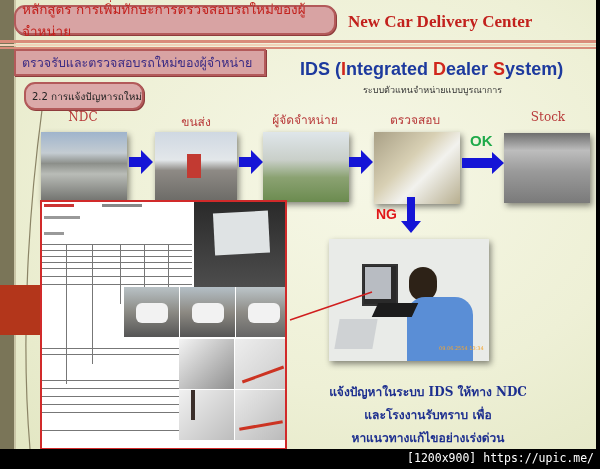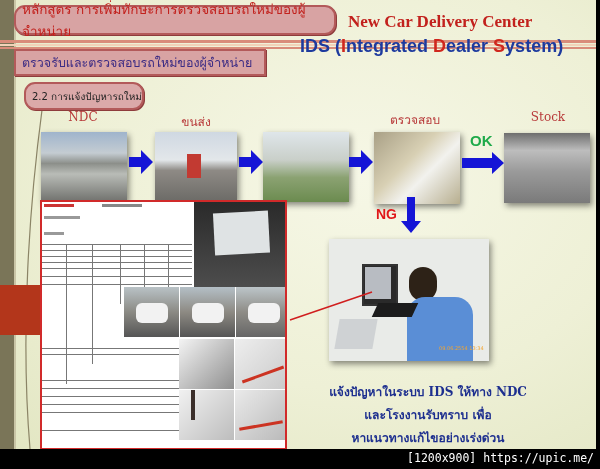--- a/index.html
+++ b/index.html
@@ -12,21 +12,21 @@
   .hband .l1{position:absolute;left:0;top:0;width:100%;height:3px;background:#d98c7a;}
   .hband .l2{position:absolute;left:0;top:4px;width:100%;height:2px;background:#f2d2b8;}
   .hband .l3{position:absolute;left:0;top:7px;width:100%;height:2px;background:#d98c7a;}
   .curve{position:absolute;left:0;top:0;width:600px;height:469px;pointer-events:none;}
   .pinkbox{position:absolute;background:#d8a3a3;border:2px solid #b35a5a;box-shadow:1px 1px 0 #8e3c3c;
     display:flex;align-items:center;box-sizing:border-box;}
   .title1{left:14px;top:5px;width:322px;height:30px;font-family:"DejaVu Serif",serif;color:#c2211d;font-size:13.5px;padding-left:6px;border-radius:11px;}
   .title2{left:14px;top:49px;width:252px;height:27px;font-family:"DejaVu Serif",serif;color:#3b2b84;font-size:12.5px;padding-left:6px;}
   .title3{left:24px;top:82px;width:120px;height:28px;font-size:10px;color:#222;padding-left:6px;background:#dba9a9;border-radius:11px;}
   .ndc-head{position:absolute;left:348px;top:12px;font-family:"Liberation Serif",serif;font-weight:bold;color:#c2211d;font-size:17px;}
-  .ids{position:absolute;left:300px;top:36px;font-family:"Liberation Sans",sans-serif;font-weight:bold;font-size:18px;color:#1d3a9e;}
+  .ids{position:absolute;left:300px;top:59px;font-family:"Liberation Sans",sans-serif;font-weight:bold;font-size:18px;color:#1d3a9e;}
   .ids .r{color:#d0271d;}
   .ids-sub{position:absolute;left:363px;top:83px;font-size:9px;color:#333;}
   .step-label{position:absolute;font-family:"DejaVu Serif",serif;color:#b83a3a;font-size:12px;text-align:center;}
   .photo{position:absolute;box-shadow:2px 3px 6px rgba(0,0,0,.45);overflow:hidden;}
   .barrow{position:absolute;}
   .ok{position:absolute;left:470px;top:132px;color:#1faa4a;font-weight:bold;font-size:15px;font-family:"Liberation Sans",sans-serif;}
   .ng{position:absolute;left:376px;top:206px;color:#e0181a;font-weight:bold;font-size:14px;font-family:"Liberation Sans",sans-serif;}
   .form{position:absolute;left:40px;top:200px;width:247px;height:250px;border:2px solid #d12a2a;background:#fff;box-sizing:border-box;overflow:hidden;}
   .redblock{position:absolute;left:0;top:285px;width:42px;height:50px;background:#b3361b;}
   .caption{position:absolute;left:318px;width:220px;text-align:center;font-family:"DejaVu Serif",serif;font-weight:bold;color:#1d2f8f;font-size:12px;}
@@ -58,23 +58,25 @@
   <div class="pinkbox title2">
     <span>ตรวจรับและตรวจสอบรถใหม่ของผู้จำหน่าย</span>
   </div>
   <div class="pinkbox title3">
     <span>2.2 การแจ้งปัญหารถใหม่</span>
   </div>
 
   <div class="ids">
     <span>IDS (</span><span class="r">I</span><span>ntegrated </span><span class="r">D</span><span>ealer </span><span class="r">S</span><span>ystem)</span>
   </div>
+  <div class="ids-sub">ระบบตัวแทนจำหน่ายแบบบูรณาการ</div>
 
   <div class="step-label" style="left:40px;top:110px;width:86px;">NDC</div>
   <div class="step-label" style="left:155px;top:112px;width:82px;">ขนส่ง</div>
+  <div class="step-label" style="left:262px;top:110px;width:86px;">ผู้จัดจำหน่าย</div>
   <div class="step-label" style="left:372px;top:110px;width:86px;">ตรวจสอบ</div>
   <div class="step-label" style="left:505px;top:110px;width:86px;">Stock</div>
 
   <div class="photo" style="left:41px;top:132px;width:86px;height:70px;background:linear-gradient(#9fb4cc 0%,#c4ccd2 30%,#8c8f8a 45%,#b9bcb7 60%,#6f706c 100%);"></div>
   <div class="photo" style="left:155px;top:132px;width:82px;height:70px;background:linear-gradient(#cfd8e2 0%,#e3e7ea 40%,#8e8a85 55%,#6b6a66 100%);">
     <div style="position:absolute;left:32px;top:22px;width:14px;height:24px;background:#c23a32;"></div>
   </div>
   <div class="photo" style="left:263px;top:132px;width:86px;height:70px;background:linear-gradient(#dfe6ea 0%,#c9cfc9 40%,#8ba272 65%,#6b8b4f 100%);"></div>
   <div class="photo" style="left:374px;top:132px;width:86px;height:72px;background:linear-gradient(135deg,#a9a086 0%,#d8d0b4 40%,#f2f2ee 60%,#b7ae8f 100%);"></div>
   <div class="photo" style="left:504px;top:133px;width:86px;height:70px;background:linear-gradient(#6e6e6e 0%,#bdbdbd 25%,#9a9a9a 55%,#7a7a7a 100%);"></div>

